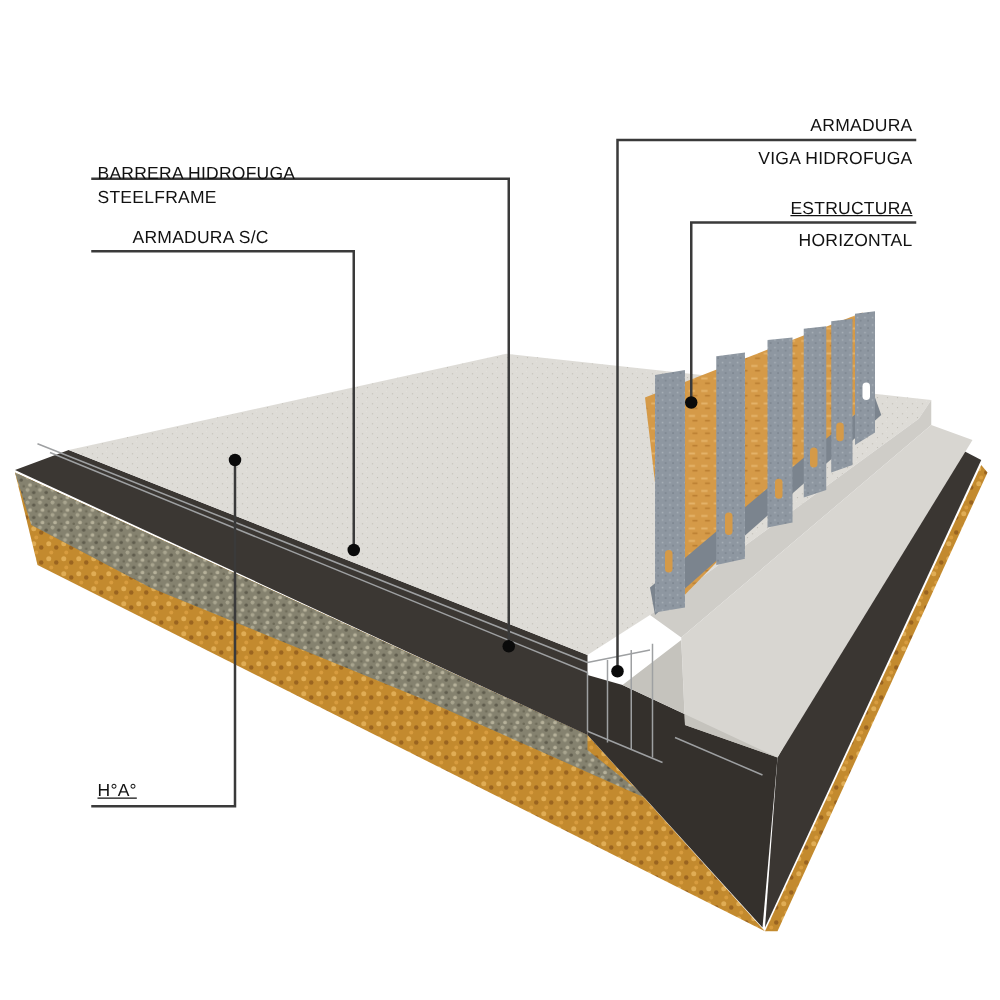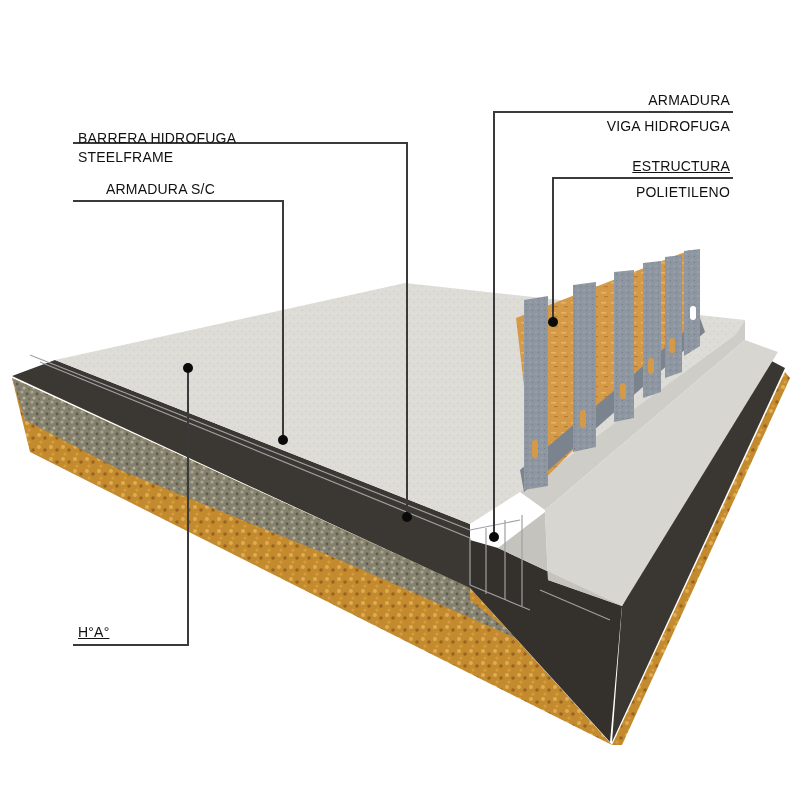--- a/index.html
+++ b/index.html
@@ -117,13 +117,13 @@
 <div class="label" style="left:78px; top:147px;">STEELFRAME</div>
 
 <div class="label" style="left:78px; top:179px;margin-left:28px;">ARMADURA S/C</div>
 
 <div class="label" style="left:78px; top:622px;text-decoration:underline;">H°A°</div>
 
 <div class="label right" style="right:70px; top:90px;">ARMADURA</div>
 <div class="label right" style="right:70px; top:116px;">VIGA HIDROFUGA</div>
 
 <div class="label right" style="right:70px; top:156px;text-decoration:underline;">ESTRUCTURA</div>
-<div class="label right" style="right:70px; top:182px;">POLIETILENO</div>
+<div class="label right" style="right:70px; top:182px;">HORIZONTAL</div>
 
 </body></html>

